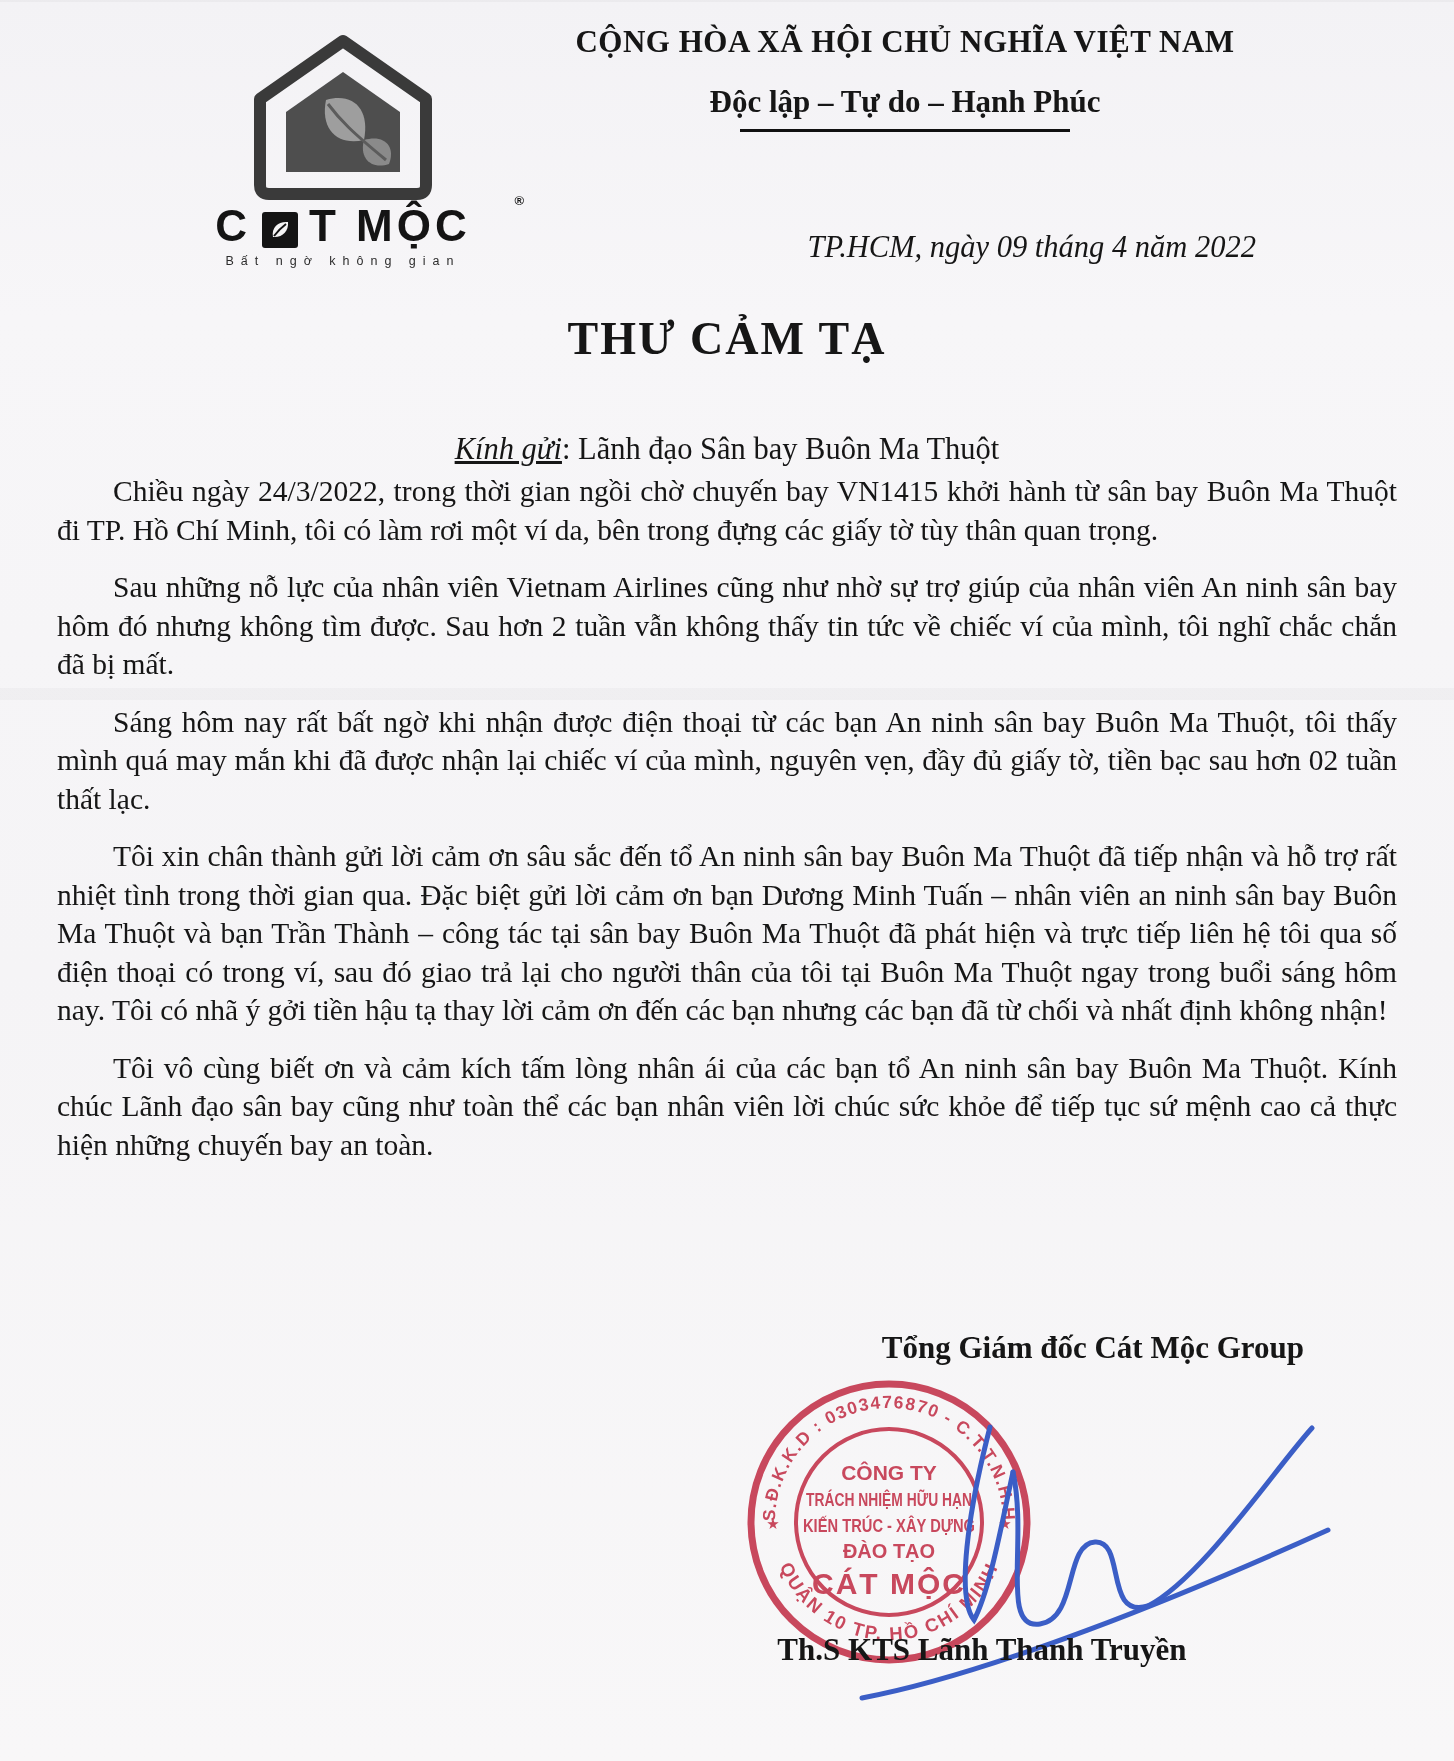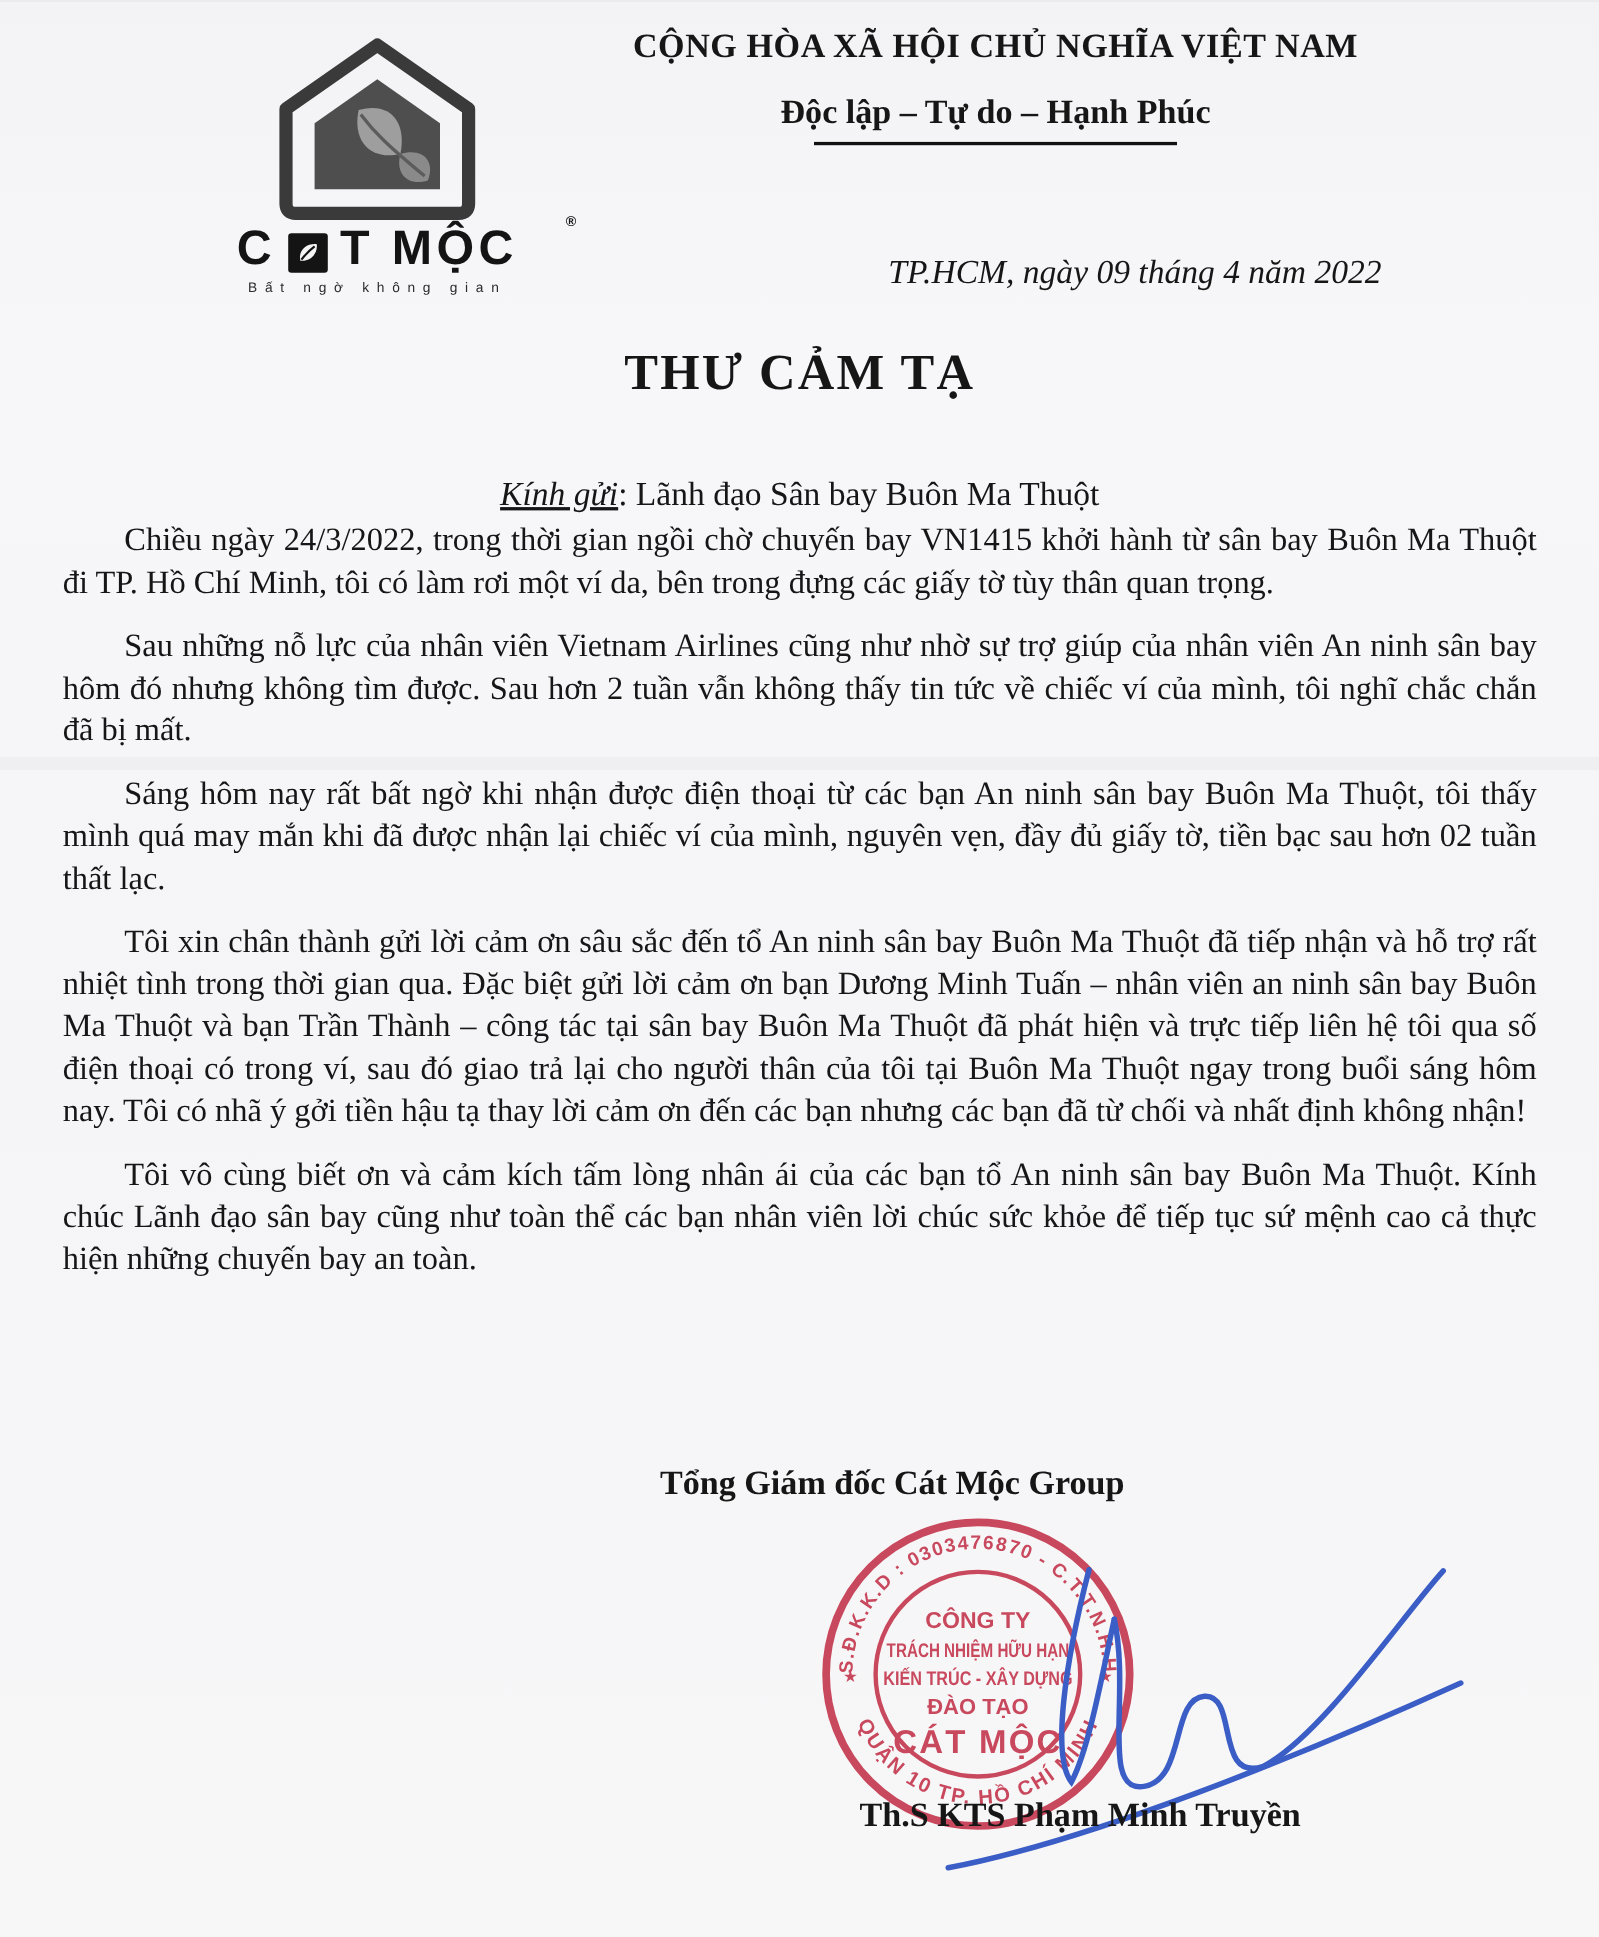--- a/index.html
+++ b/index.html
@@ -64,21 +64,21 @@
 
   
   .body-text{
     position:absolute;left:57px;top:472px;width:1340px;
     font-size:29.5px;line-height:38.5px;text-align:justify;
   }
   .body-text p{margin:0 0 19px 0;text-indent:56px;}
 
   
   .signer-title{
-    position:absolute;left:600px;top:1330px;width:704px;text-align:left;
+    position:absolute;left:600px;top:1330px;width:704px;text-align:right;
     font-weight:bold;font-size:31px;white-space:nowrap;z-index:4;
   }
   .stamp{position:absolute;left:743px;top:1376px;z-index:2;opacity:.92;}
   .signature{position:absolute;left:850px;top:1392px;z-index:3;}
   .signer-name{
     position:absolute;left:620px;top:1632px;width:724px;text-align:center;
     font-weight:bold;font-size:31px;white-space:nowrap;z-index:4;
   }
 
   .stamp text{fill:var(--stamp);font-family:"Liberation Sans","DejaVu Sans",sans-serif;font-weight:bold;}
@@ -158,15 +158,15 @@
 
   <svg class="signature" width="520" height="320" viewBox="0 0 520 320">
     <g fill="none" stroke="var(--sig)" stroke-width="5" stroke-linecap="round">
       <path d="M 140 35 C 118 120 106 205 124 228 C 140 198 152 130 163 80"></path>
       <path d="M 163 80 C 178 150 150 238 190 232 C 228 226 214 152 245 150 C 276 148 254 228 298 214"></path>
       <path d="M 298 214 C 352 186 424 78 462 36"></path>
       <path d="M 12 306 C 140 282 330 205 478 138"></path>
     </g>
   </svg>
 
-  <div class="signer-name">Th.S KTS Phạm Minh Truyền</div>
+  <div class="signer-name">Th.S KTS Lãnh Thanh Truyền</div>
 
 </div>
 
 </body></html>

